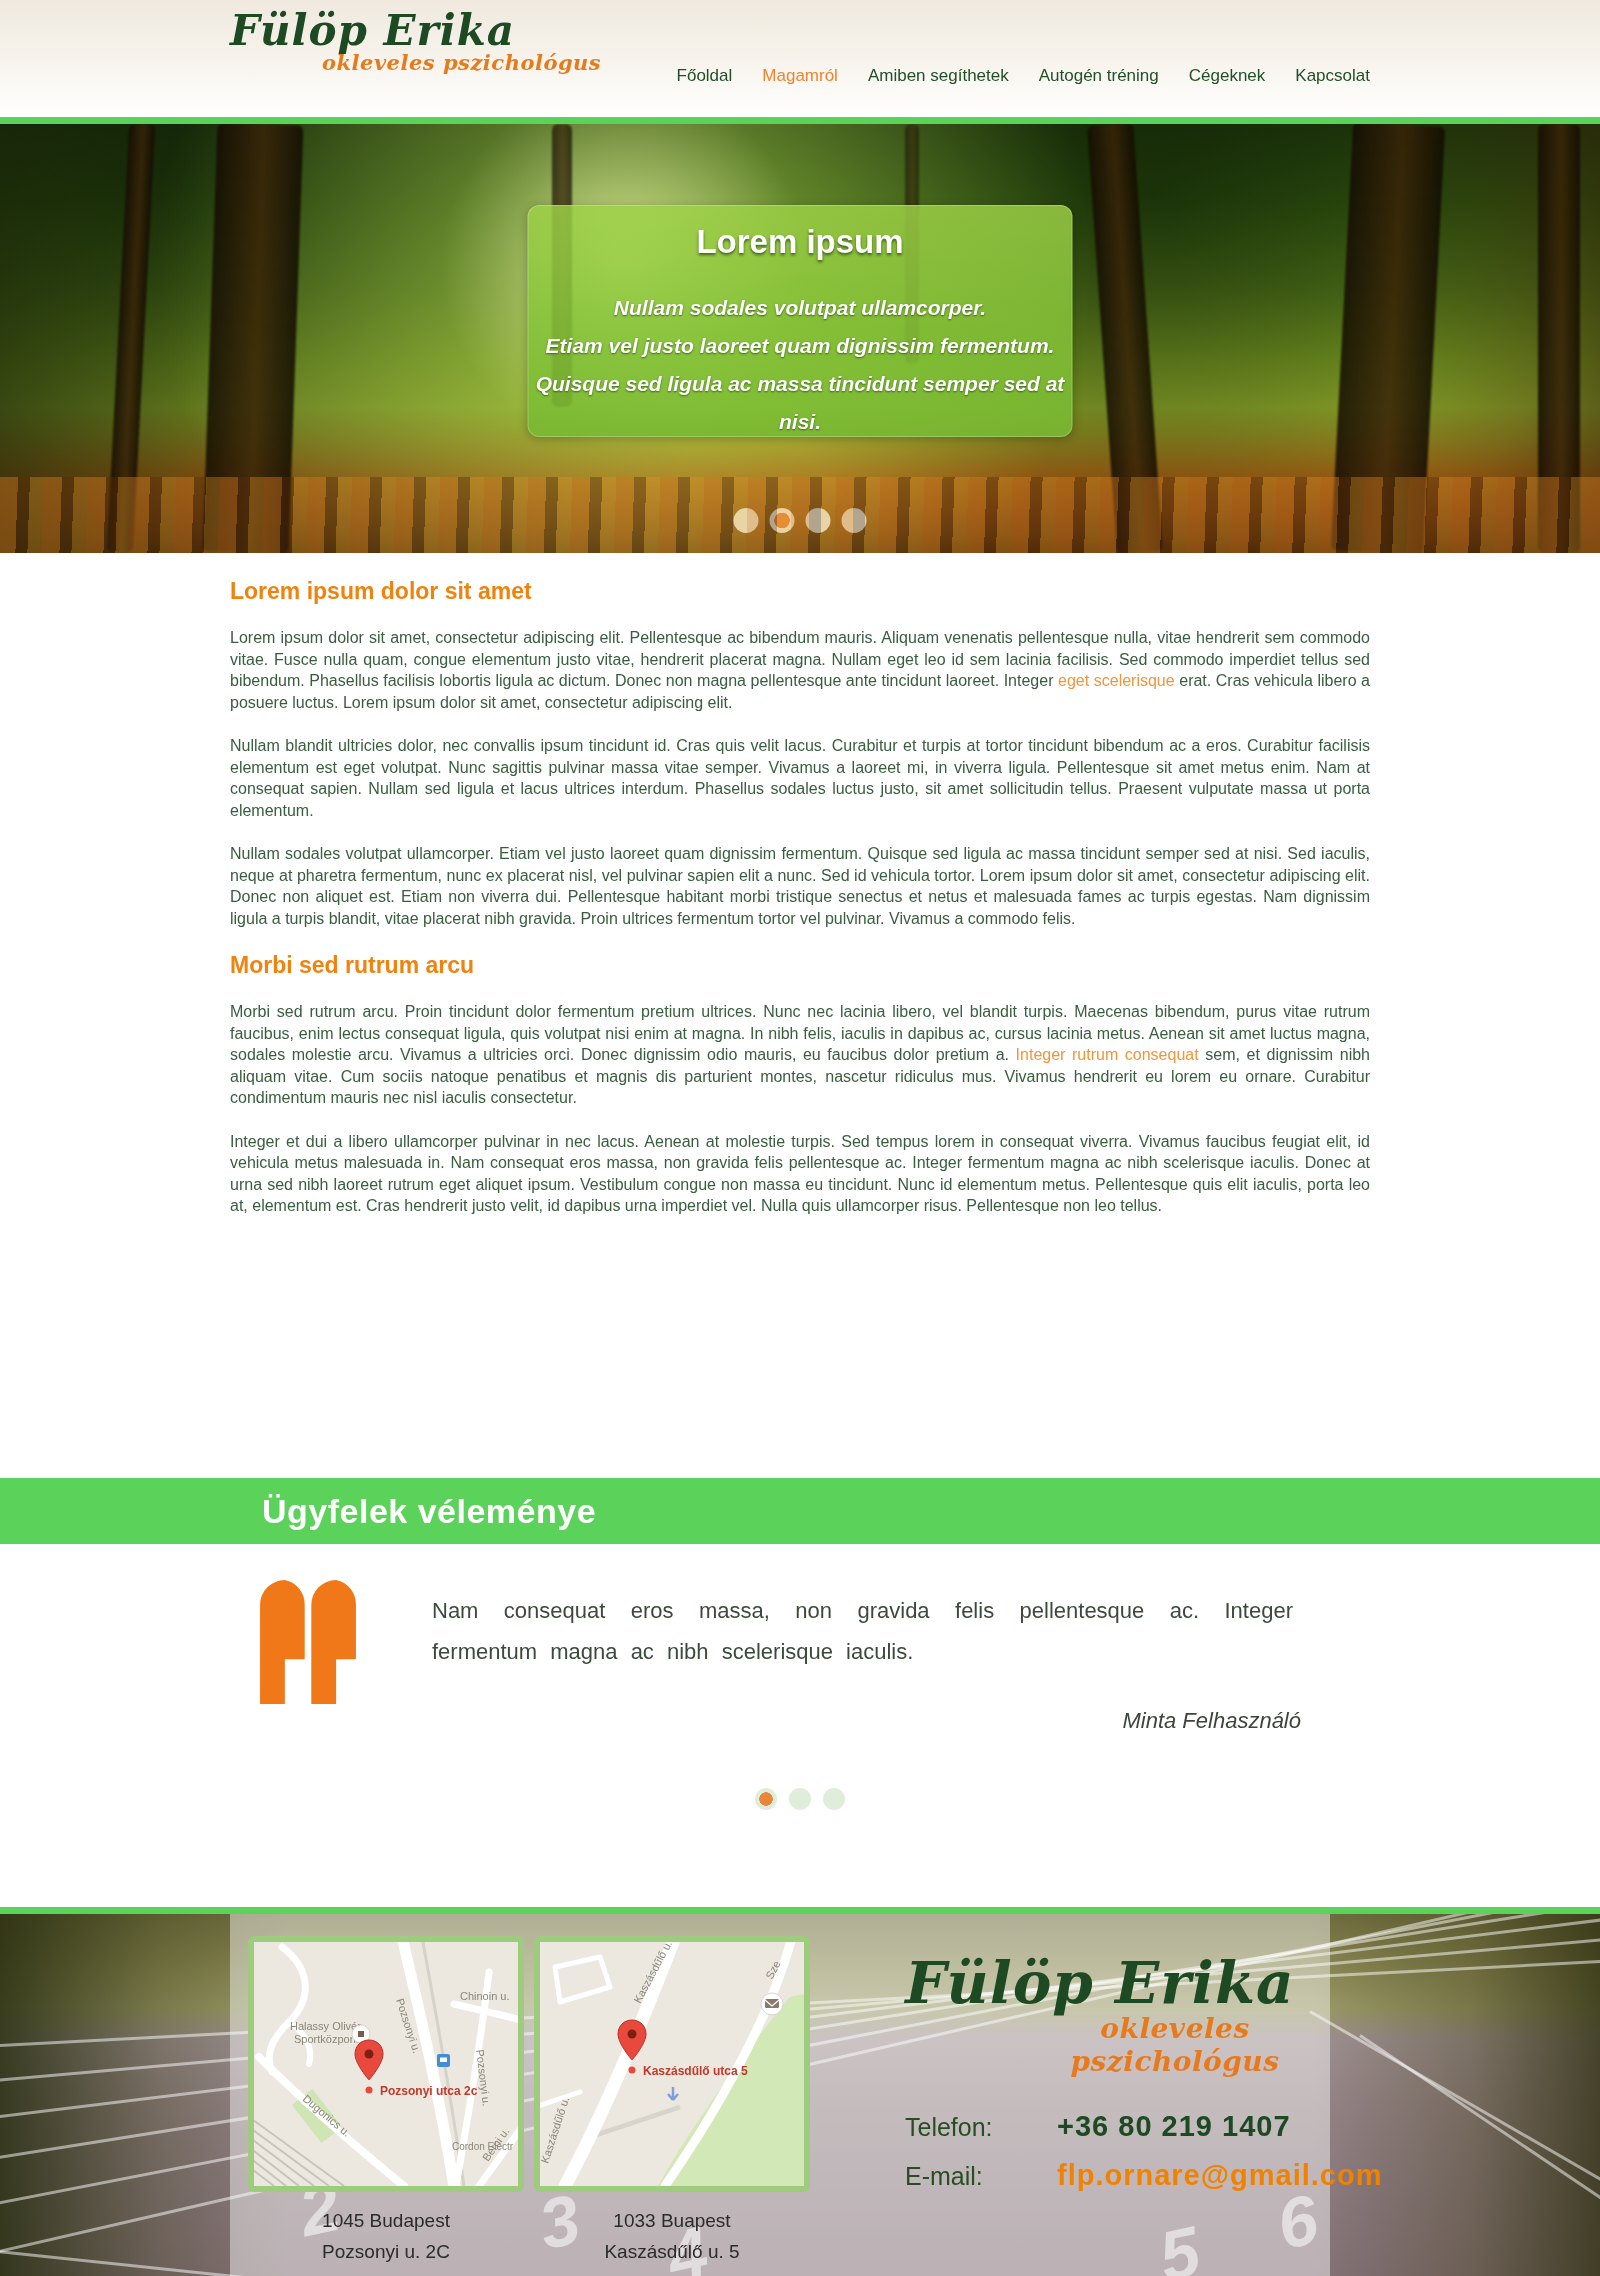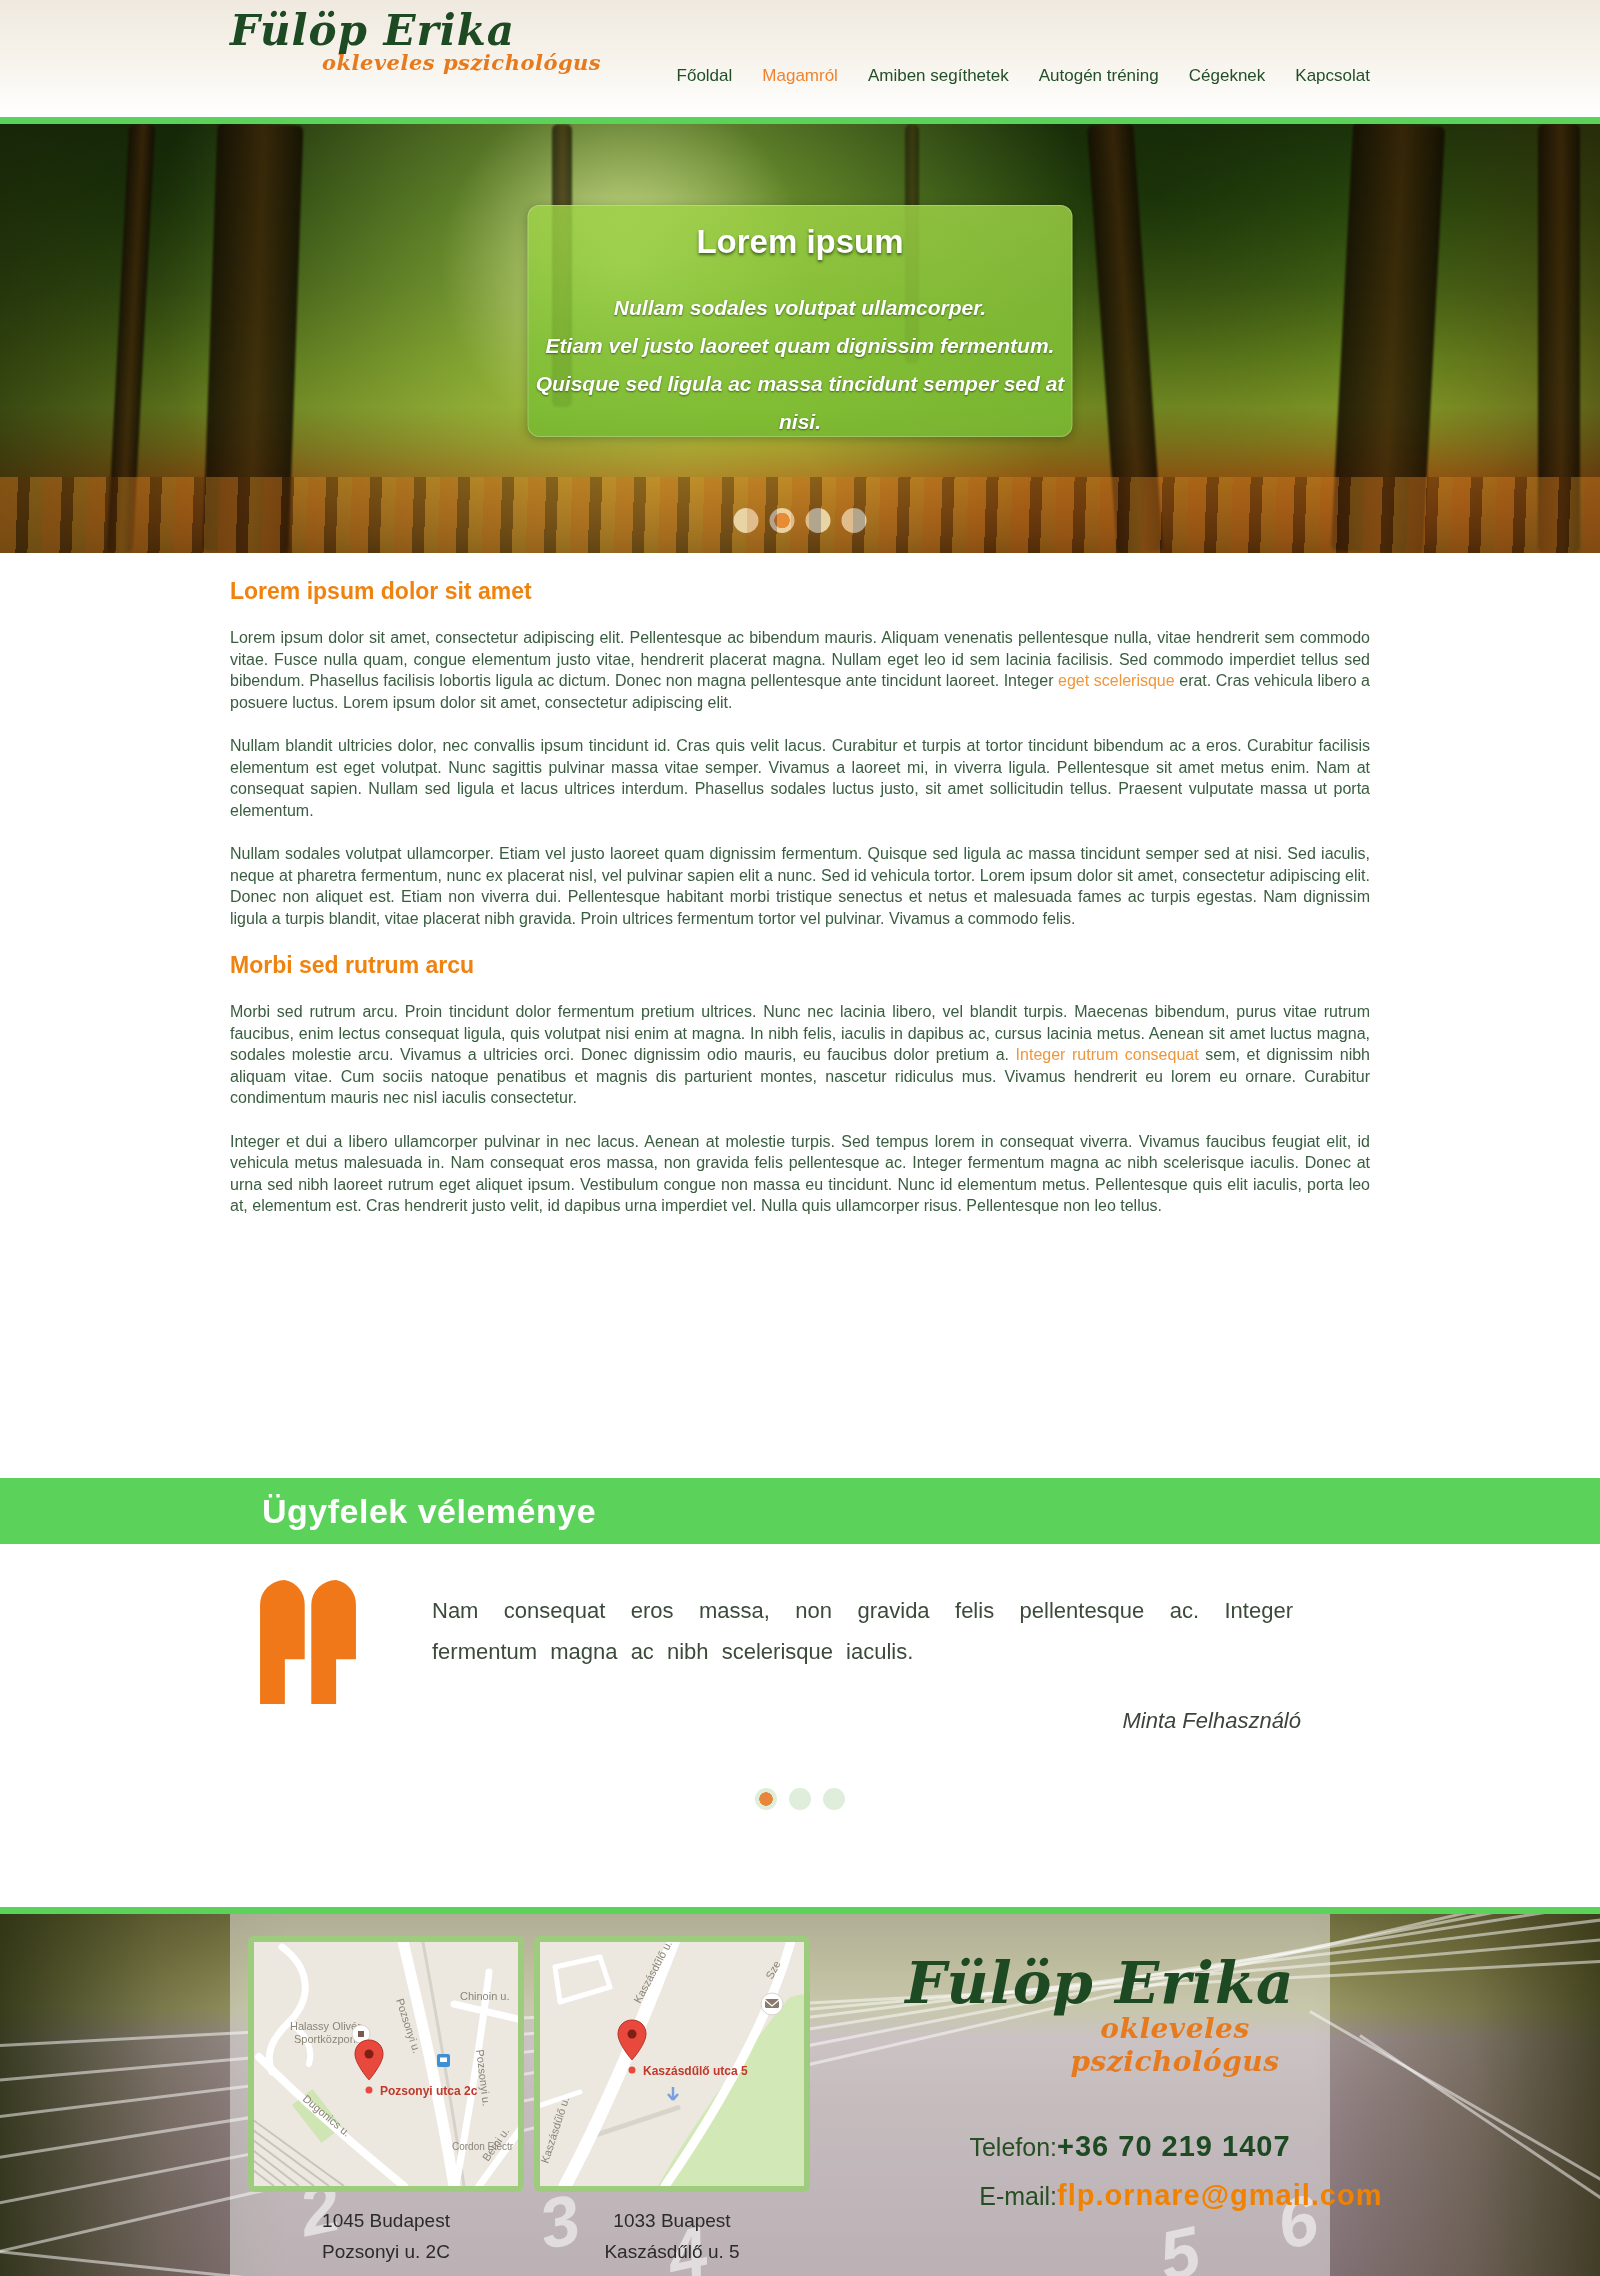--- a/index.html
+++ b/index.html
@@ -141,21 +141,21 @@
     position:absolute; top:22px; width:276px; height:256px;
     border:6px solid #9fcb7e; border-radius:6px; background:#ece8e0; overflow:hidden; cursor:pointer;
   }
   .map-left{ left:248px; } .map-right{ left:534px; }
   .map-address{ position:absolute; top:291px; width:276px; text-align:center; }
   .addr-left{ left:248px; } .addr-right{ left:534px; }
   .map-address div{ font-size:19px; color:#2b2b2b; line-height:31px; }
   .footer-logo{ position:absolute; left:860px; top:38px; width:480px; text-align:center; }
   .footer-logo .logo-name{ font-size:58px; line-height:62px; }
   .footer-logo .logo-tagline{ font-size:28px; margin:-2px 0 0 150px; }
-  .contact{ position:absolute; left:905px; top:216px;text-align:right; }
+  .contact{ position:absolute; left:905px; top:196px; }
   .contact-row{ display:flex; align-items:baseline; margin-bottom:16px; }
   .contact-label{ width:152px; font-size:25px; color:#274e22; }
   .contact-value{ font-size:29px; font-weight:bold; letter-spacing:1px; text-decoration:none; }
   .contact-value.phone{ color:#1d4a22; }
   .contact-value.email{ color:#f08200; cursor:pointer; }
 
   
   .map-svg text{ font-family:"Liberation Sans", sans-serif; fill:#8b8578; font-size:11px; }
   .map-svg text.red{ fill:#c0392b; font-weight:bold; font-size:12px; }
   .map-svg text.small{ font-size:10px; }
@@ -337,21 +337,21 @@
     </div>
 
     <div class="footer-logo">
       <div class="logo-name">Fülöp Erika</div>
       <div class="logo-tagline">okleveles pszichológus</div>
     </div>
 
     <div class="contact">
       <div class="contact-row">
         <span class="contact-label">Telefon:</span>
-        <span class="contact-value phone">+36 70 219 1407</span>
+        <span class="contact-value phone">+36 80 219 1407</span>
       </div>
       <div class="contact-row">
         <span class="contact-label">E-mail:</span>
         <a class="contact-value email">flp.ornare@gmail.com</a>
       </div>
     </div>
   </div>
 </footer>
 
 </body></html>

